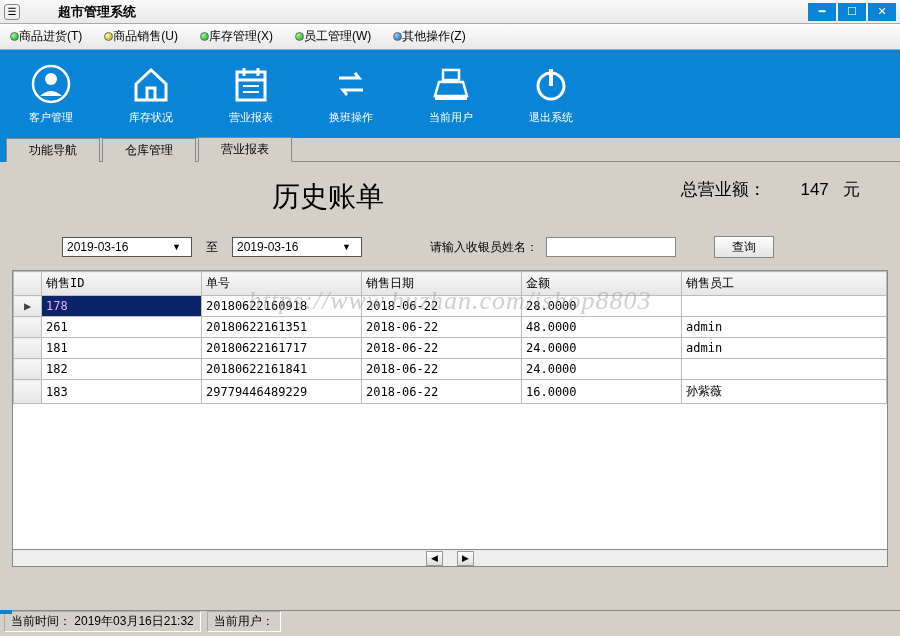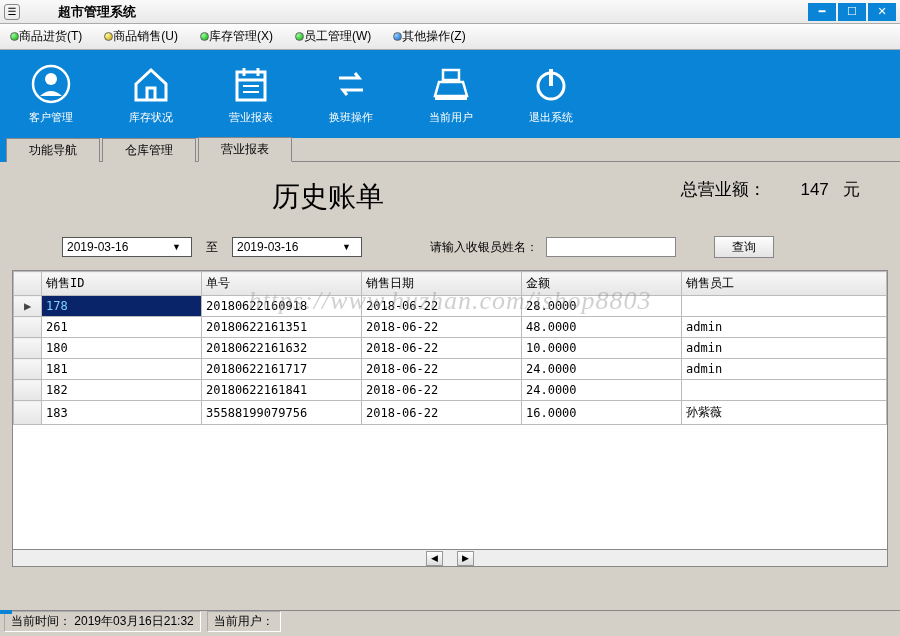--- a/index.html
+++ b/index.html
@@ -51,21 +51,21 @@
 
 
 .watermark { position: absolute; top: 124px; left: 0; right: 0; text-align: center; font-size: 26px; color: rgba(150,150,150,0.45); font-family: "Times New Roman", serif; font-style: italic; letter-spacing: 1px; pointer-events: none; z-index: 3; }
 
 
 .table-wrap { border: 1px solid #888; background: #fff; height: 280px; overflow: auto; position: relative; }
 table.data { width: 100%; border-collapse: collapse; font-size: 12px; }
 table.data th, table.data td { border: 1px solid #bbb; padding: 3px 4px; text-align: left; height: 20px; font-weight: normal; font-family: "SimSun", monospace; white-space: nowrap;}
 table.data th { background: linear-gradient(#f7f7f7,#e6e6e6); }
 table.data th.rowhead, table.data td.rowhead { width: 26px; background: linear-gradient(#f7f7f7,#e6e6e6); text-align:center; color:#444;}
-table.data td.selected { background: #0a246a; color: #7dd3fc; }
+table.data td.selected { background: #0a246a; color: #f0abfc; }
 
 
 .hscroll { height: 17px; background: #eee; border: 1px solid #888; border-top: none; display:flex; align-items:center; justify-content:center; }
 .hscroll .sbar-btn { width: 17px; height: 15px; border: 1px solid #999; background: linear-gradient(#fff,#ddd); font-size:9px; display:flex; align-items:center; justify-content:center; cursor:pointer;}
 .hscroll .track { flex:0 0 14px; }
 
 
 .statusbar { height: 22px; background: #d4d0c8; border-top: 1px solid #888; display: flex; align-items: center; padding: 8px 4px; font-size: 12px; gap: 6px;}
 .statusbar .cell { border: 1px inset #fff; padding: 1px 6px; }
 .sidebar-left { position:absolute; left:0; top:138px; bottom:22px; width:12px; background:#0a84d6; }
@@ -234,46 +234,38 @@
           <tr>
             <td class="rowhead"></td>
             <td class="">261</td>
             <td>20180622161351</td>
             <td>2018-06-22</td>
             <td>48.0000</td>
             <td>admin</td>
           </tr>
           <tr>
             <td class="rowhead"></td>
-            <td class="">180</td>
-            <td>20180622161632</td>
-            <td>2018-06-22</td>
-            <td>10.0000</td>
-            <td>admin</td>
-          </tr>
-          <tr>
-            <td class="rowhead"></td>
             <td class="">181</td>
             <td>20180622161717</td>
             <td>2018-06-22</td>
             <td>24.0000</td>
             <td>admin</td>
           </tr>
           <tr>
             <td class="rowhead"></td>
             <td class="">182</td>
             <td>20180622161841</td>
             <td>2018-06-22</td>
             <td>24.0000</td>
             <td></td>
           </tr>
           <tr>
             <td class="rowhead"></td>
             <td class="">183</td>
-            <td>35588199079756</td>
+            <td>29779446489229</td>
             <td>2018-06-22</td>
             <td>16.0000</td>
             <td>孙紫薇</td>
           </tr>
         </tbody>
     </table>
   </div>
   <div class="hscroll">
     <div class="sbar-btn">◀</div>
     <div class="track"></div>

